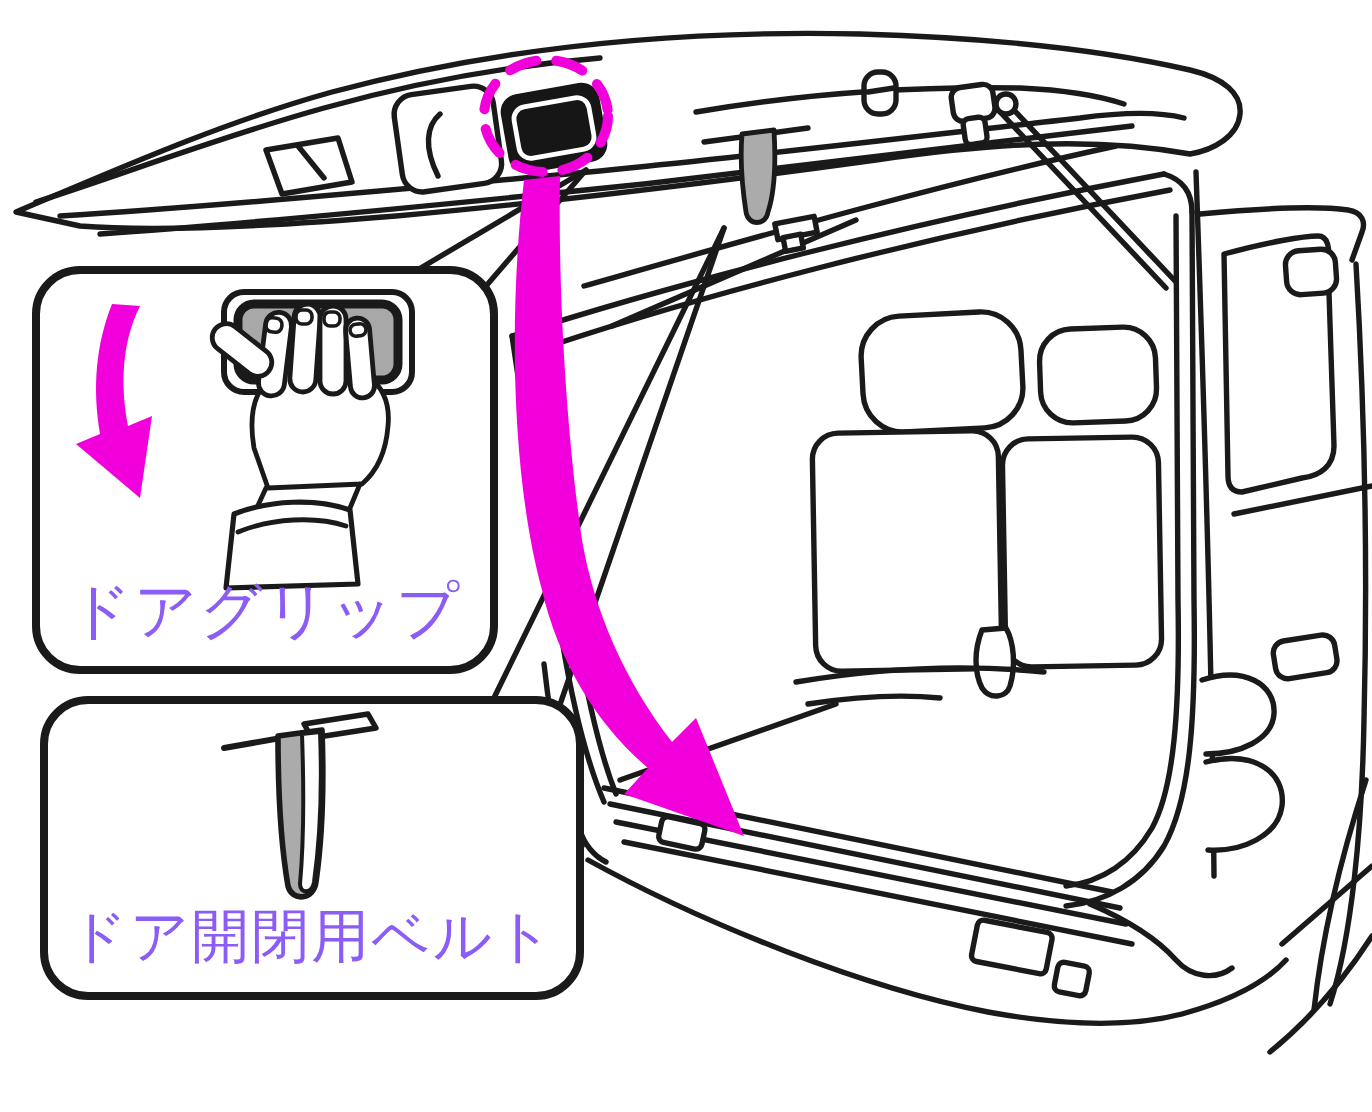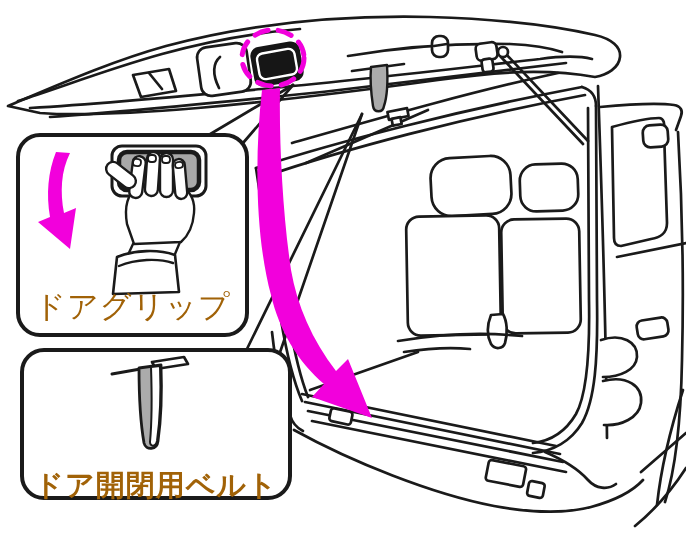--- a/index.html
+++ b/index.html
@@ -2,26 +2,26 @@
 <html><head>
 <meta charset="utf-8">
 <style>
   html,body{margin:0;padding:0;background:#fff;}
   .stage{
     position:relative;width:686px;height:556px;background:#ffffff;overflow:hidden;
     font-family:"DejaVu Sans", sans-serif;
   }
   .stage svg{position:absolute;left:0;top:0;}
   .callout-label{
-    position:absolute;text-align:center;color:#a16207;
+    position:absolute;text-align:center;color:#8b5cf6;
     font-family:"DejaVu Sans", sans-serif;
     font-weight:400;line-height:1.05;letter-spacing:1px;white-space:nowrap;
   }
   .label-grip{left:18px;top:290px;width:229px;font-size:31px;}
-  .label-strap{left:22px;top:470px;width:268px;font-size:29px;font-weight:bold;}
+  .label-strap{left:22px;top:453px;width:268px;font-size:29px;}
 </style>
 </head>
 <body>
 
 <div class="stage">
 <svg width="686" height="556" viewBox="0 0 686 556">
   <g fill="none" stroke="#1a1a1a" stroke-width="2.7" stroke-linecap="round" stroke-linejoin="round">
 
     <g>
       <path fill="#ffffff" d="M 8,106 C 60,84 112,61 166,46 C 252,23 342,15 430,17 C 500,19 556,26 595,35 C 612,39 621,47 620,57 C 619,68 607,75 595,77 C 545,68 495,72 438,80 C 358,91 276,101 198,108 C 138,113 78,116 40,113 Z"></path>

